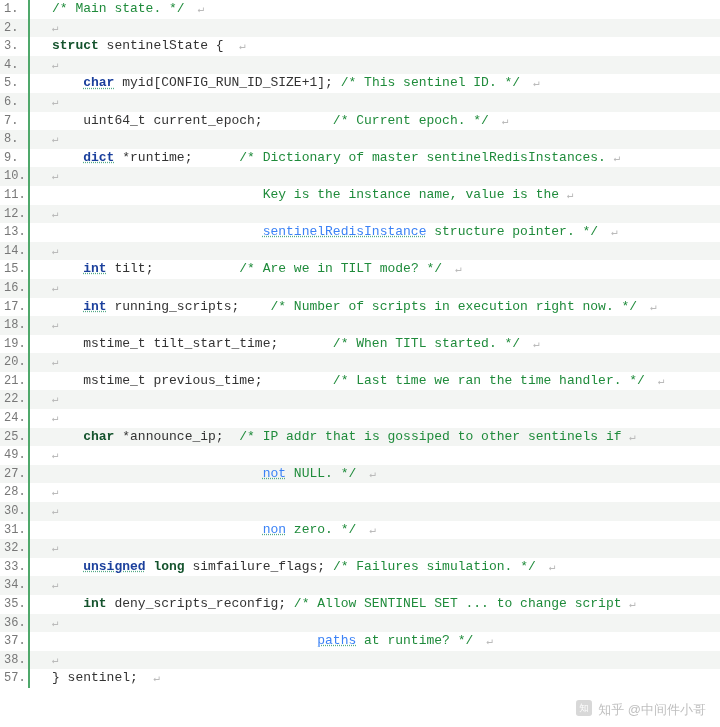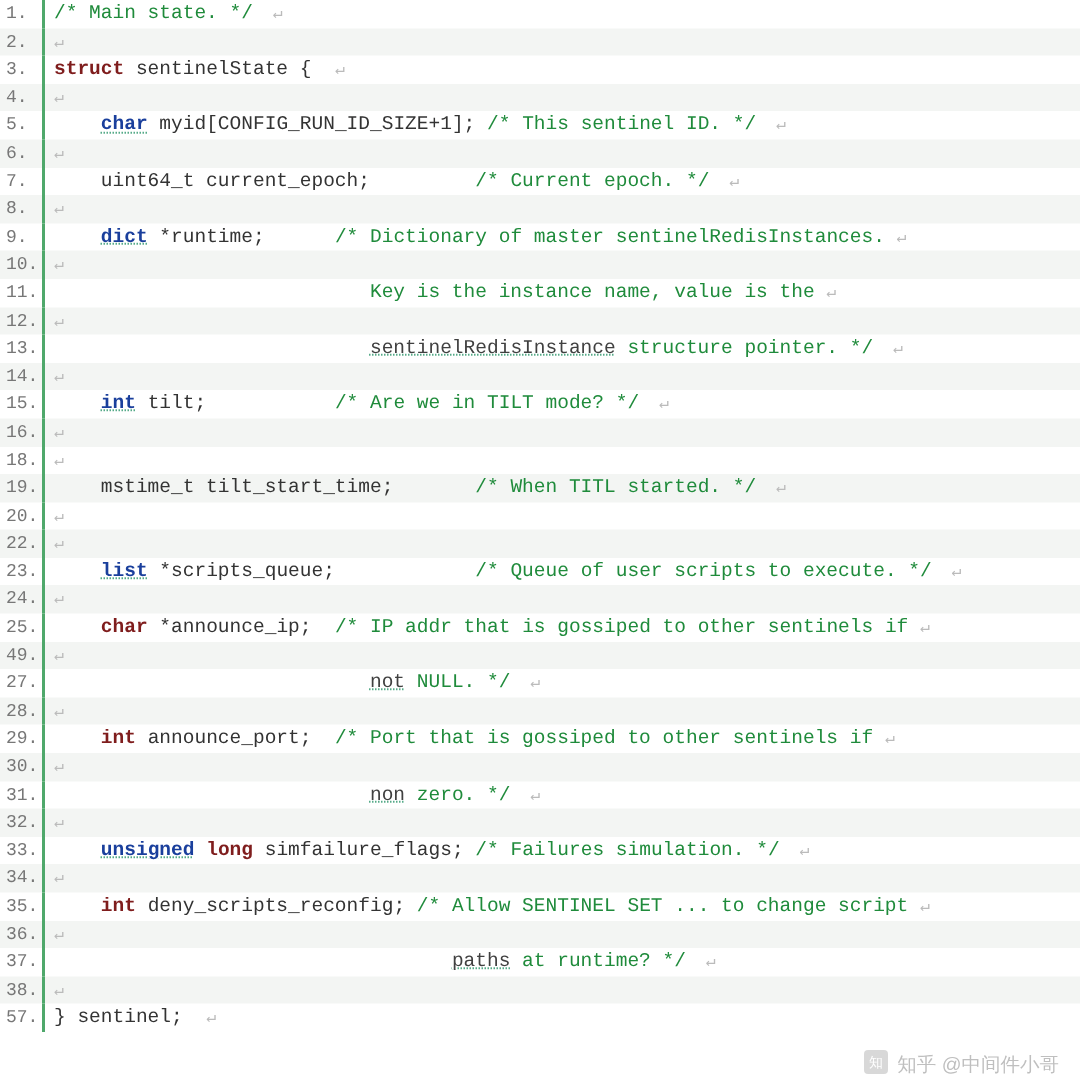--- a/index.html
+++ b/index.html
@@ -35,28 +35,28 @@
     width: 30px;
     color: #777;
     text-align: left;
     padding-left: 4px;
     border-right: 2px solid #4fa86b;
     box-sizing: border-box;
     flex: 0 0 30px;
     font-size: 12px;
   }
   .content {
-    padding-left: 6px;
+    padding-left: 22px;
     flex: 1 1 auto;
     overflow: hidden;
   }
-  .kw { color: #7f1d1d; font-weight: bold; }
+  .kw { color: #14532d; font-weight: bold; }
   .ty { color: #1a3f9c; font-weight: bold; text-decoration: underline dotted #5a8; }
   .cm { color: #1f8b3b; }
-  .ul { text-decoration: underline dotted #5a8; color: #404040; }
+  .ul { text-decoration: underline dotted #5a8; color: #3b82f6; }
   .pl { color: #333; }
   .nl { color: #bbb; font-size: 11px; }
   .watermark {
     position: absolute;
     bottom: 8px;
     right: 14px;
     color: #bfbfbf;
     font-family: sans-serif;
     font-size: 13px;
     display: flex;
@@ -79,31 +79,31 @@
     <div class="line"><div class="gutter">7.</div><div class="content"><span class="pl">    uint64_t current_epoch;         </span><span class="cm">/* Current epoch. */</span><span class="nl">  ↵</span></div></div>
     <div class="line"><div class="gutter">8.</div><div class="content"><span class="nl">↵</span></div></div>
     <div class="line"><div class="gutter">9.</div><div class="content"><span class="pl">    </span><span class="ty">dict</span><span class="pl"> *runtime;      </span><span class="cm">/* Dictionary of master sentinelRedisInstances. </span><span class="nl">↵</span></div></div>
     <div class="line"><div class="gutter">10.</div><div class="content"><span class="nl">↵</span></div></div>
     <div class="line"><div class="gutter">11.</div><div class="content"><span class="cm">                           Key is the instance name, value is the </span><span class="nl">↵</span></div></div>
     <div class="line"><div class="gutter">12.</div><div class="content"><span class="nl">↵</span></div></div>
     <div class="line"><div class="gutter">13.</div><div class="content"><span class="cm">                           </span><span class="ul">sentinelRedisInstance</span><span class="cm"> structure pointer. */</span><span class="nl">  ↵</span></div></div>
     <div class="line"><div class="gutter">14.</div><div class="content"><span class="nl">↵</span></div></div>
     <div class="line"><div class="gutter">15.</div><div class="content"><span class="pl">    </span><span class="ty">int</span><span class="pl"> tilt;           </span><span class="cm">/* Are we in TILT mode? */</span><span class="nl">  ↵</span></div></div>
     <div class="line"><div class="gutter">16.</div><div class="content"><span class="nl">↵</span></div></div>
+    <div class="line"><div class="gutter">17.</div><div class="content"><span class="pl">    </span><span class="ty">int</span><span class="pl"> running_scripts;    </span><span class="cm">/* Number of scripts in execution right now. */</span><span class="nl">  ↵</span></div></div>
     <div class="line"><div class="gutter">18.</div><div class="content"><span class="nl">↵</span></div></div>
     <div class="line"><div class="gutter">19.</div><div class="content"><span class="pl">    mstime_t tilt_start_time;       </span><span class="cm">/* When TITL started. */</span><span class="nl">  ↵</span></div></div>
     <div class="line"><div class="gutter">20.</div><div class="content"><span class="nl">↵</span></div></div>
+    <div class="line"><div class="gutter">21.</div><div class="content"><span class="pl">    mstime_t previous_time;         </span><span class="cm">/* Last time we ran the time handler. */</span><span class="nl">  ↵</span></div></div>
     <div class="line"><div class="gutter">22.</div><div class="content"><span class="nl">↵</span></div></div>
-    <div class="line"><div class="gutter">23.</div><div class="content"><span class="pl">    </span><span class="ty">list</span><span class="pl"> *scripts_queue;            </span><span class="cm">/* Queue of user scripts to execute. */</span><span class="nl">  ↵</span></div></div>
     <div class="line"><div class="gutter">24.</div><div class="content"><span class="nl">↵</span></div></div>
     <div class="line"><div class="gutter">25.</div><div class="content"><span class="pl">    </span><span class="kw">char</span><span class="pl"> *announce_ip;  </span><span class="cm">/* IP addr that is gossiped to other sentinels if </span><span class="nl">↵</span></div></div>
     <div class="line"><div class="gutter">49.</div><div class="content"><span class="nl">↵</span></div></div>
     <div class="line"><div class="gutter">27.</div><div class="content"><span class="cm">                           </span><span class="ul">not</span><span class="cm"> NULL. */</span><span class="nl">  ↵</span></div></div>
     <div class="line"><div class="gutter">28.</div><div class="content"><span class="nl">↵</span></div></div>
-    <div class="line"><div class="gutter">29.</div><div class="content"><span class="pl">    </span><span class="kw">int</span><span class="pl"> announce_port;  </span><span class="cm">/* Port that is gossiped to other sentinels if </span><span class="nl">↵</span></div></div>
     <div class="line"><div class="gutter">30.</div><div class="content"><span class="nl">↵</span></div></div>
     <div class="line"><div class="gutter">31.</div><div class="content"><span class="cm">                           </span><span class="ul">non</span><span class="cm"> zero. */</span><span class="nl">  ↵</span></div></div>
     <div class="line"><div class="gutter">32.</div><div class="content"><span class="nl">↵</span></div></div>
     <div class="line"><div class="gutter">33.</div><div class="content"><span class="pl">    </span><span class="ty">unsigned</span><span class="pl"> </span><span class="kw">long</span><span class="pl"> simfailure_flags; </span><span class="cm">/* Failures simulation. */</span><span class="nl">  ↵</span></div></div>
     <div class="line"><div class="gutter">34.</div><div class="content"><span class="nl">↵</span></div></div>
     <div class="line"><div class="gutter">35.</div><div class="content"><span class="pl">    </span><span class="kw">int</span><span class="pl"> deny_scripts_reconfig; </span><span class="cm">/* Allow SENTINEL SET ... to change script </span><span class="nl">↵</span></div></div>
     <div class="line"><div class="gutter">36.</div><div class="content"><span class="nl">↵</span></div></div>
     <div class="line"><div class="gutter">37.</div><div class="content"><span class="cm">                                  </span><span class="ul">paths</span><span class="cm"> at runtime? */</span><span class="nl">  ↵</span></div></div>
     <div class="line"><div class="gutter">38.</div><div class="content"><span class="nl">↵</span></div></div>
     <div class="line"><div class="gutter">57.</div><div class="content"><span class="pl">} sentinel;  </span><span class="nl">↵</span></div></div>

